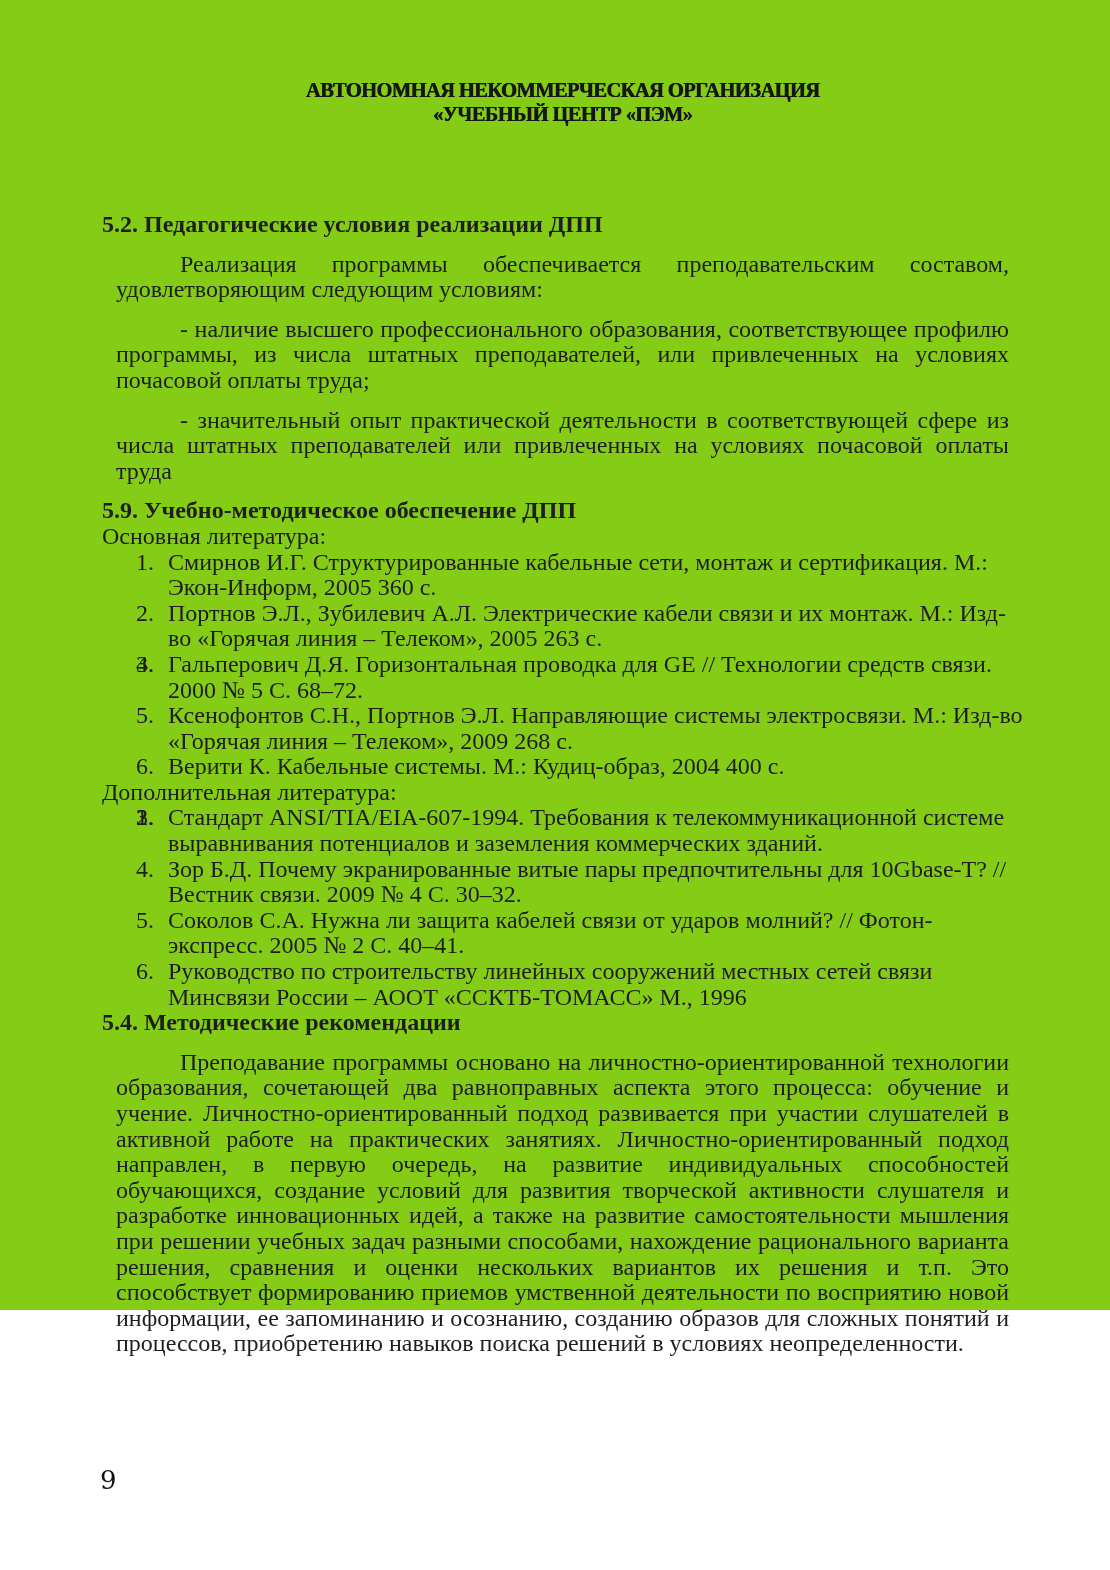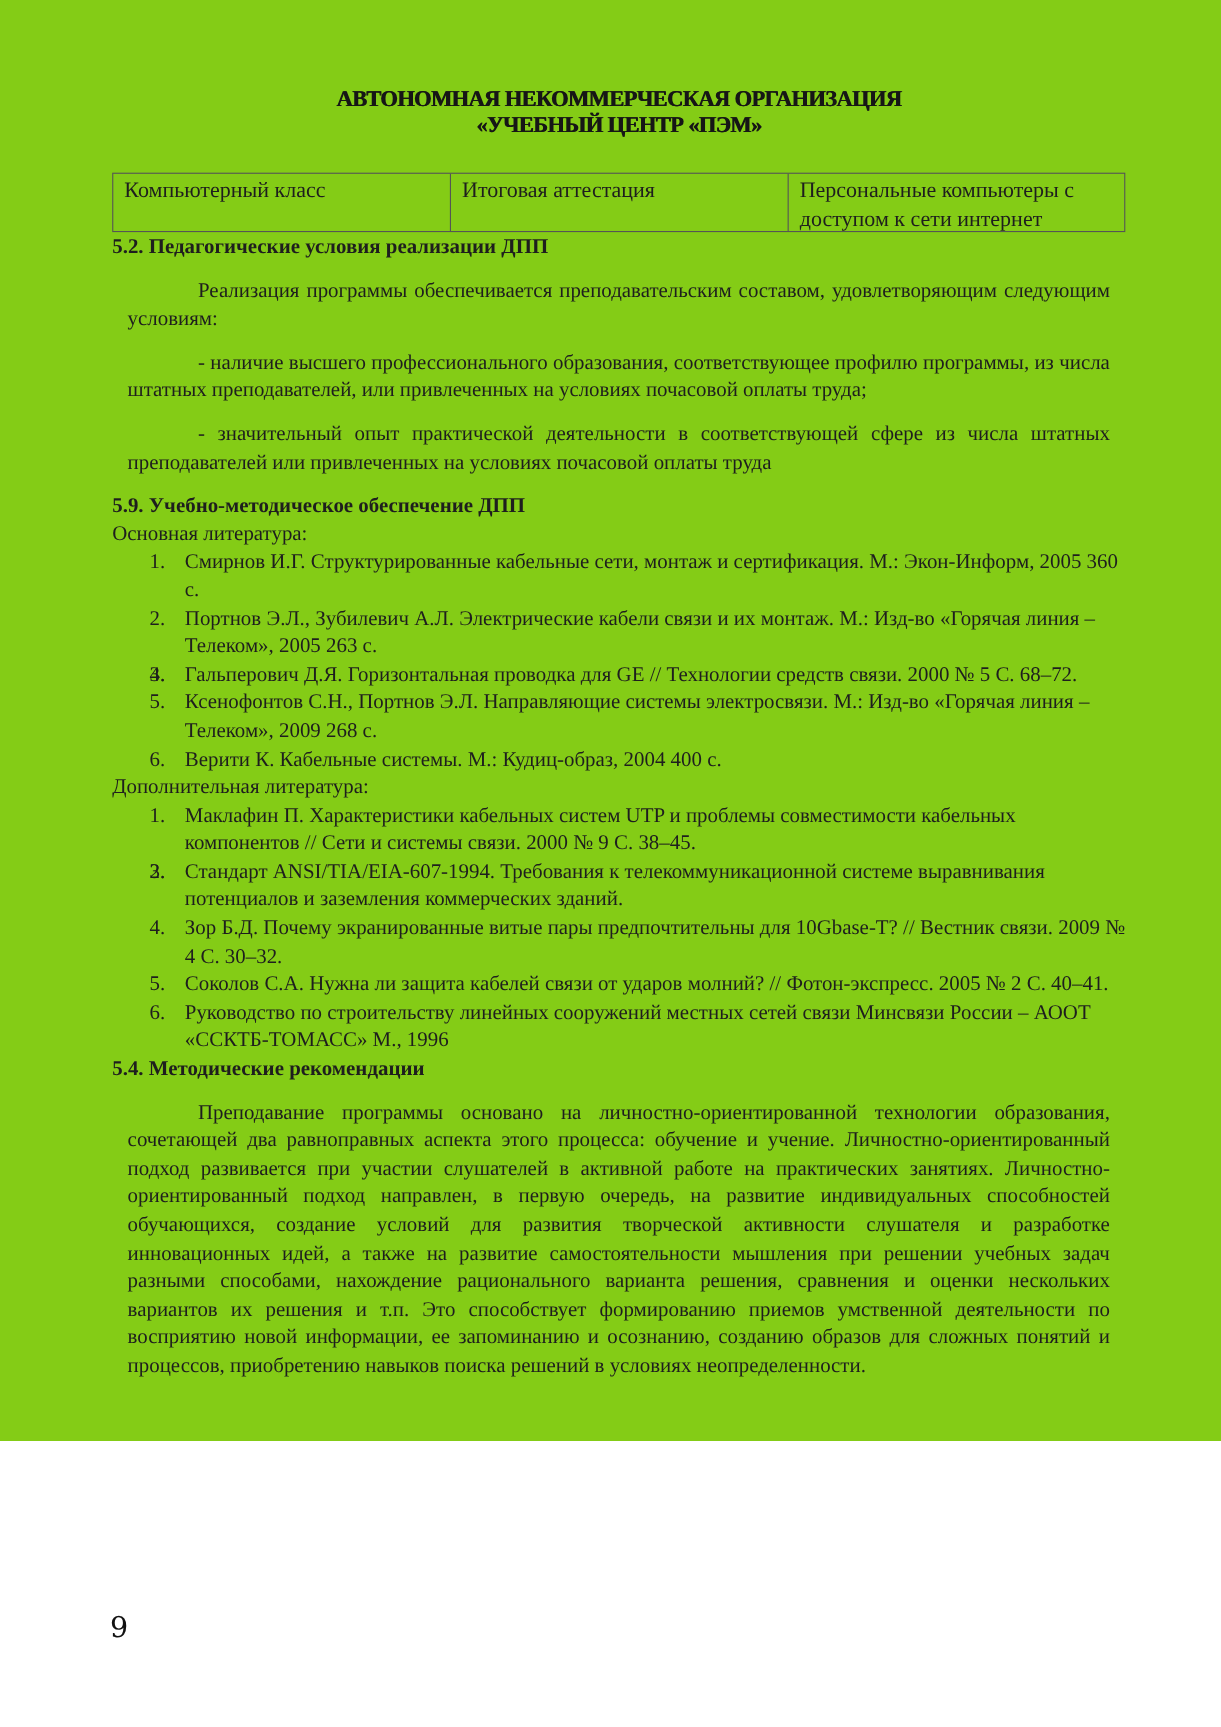--- a/index.html
+++ b/index.html
@@ -22,21 +22,21 @@
     .cell {
       box-sizing: border-box; padding: 2px 10px; font-size: 20px; line-height: 26px;
       border-right: 1.5px solid #555;
     }
     .cell:last-child { border-right: none; }
     .c1 { width: 307px; }
     .c2 { width: 307px; }
     .c3 { flex: 1; }
     .content {
       position: absolute; left: 102px; top: 212px; width: 921px;
-      font-size: 19px; line-height: 25.6px;
+      font-size: 24px; line-height: 25.6px;
     }
     .h { font-weight: bold; margin: 0; }
     .p { margin: 14px; text-align: justify; text-align-last: left; }
     .ind { text-indent: 64px; }
     .lbl { margin: 0; }
     ol { margin: 0; padding: 0; list-style: none; }
     ol li { position: relative; padding-left: 66px; margin: 0; }
     ol li .num { position: absolute; left: 34px; top: 0; }
     .pagenum {
       position: absolute; left: 100px; top: 1465px; font-size: 26px;
@@ -46,45 +46,40 @@
 </head>
 <body>
 
 <div class="page">
 
   <div class="header">
     <div>АВТОНОМНАЯ НЕКОММЕРЧЕСКАЯ ОРГАНИЗАЦИЯ</div>
     <div>«УЧЕБНЫЙ ЦЕНТР «ПЭМ»</div>
   </div>
 
-  <div class="table">
-    <div class="cell c1">Компьютерный класс</div>
-    <div class="cell c2">Итоговая аттестация</div>
-    <div class="cell c3">Персональные компьютеры с доступом к сети интернет</div>
-  </div>
 
   <div class="content">
     <p class="h">5.2. Педагогические условия реализации ДПП</p>
     <p class="p ind">Реализация программы обеспечивается преподавательским составом, удовлетворяющим следующим условиям:</p>
     <p class="p ind">- наличие высшего профессионального образования, соответствующее профилю программы, из числа штатных преподавателей, или привлеченных на условиях почасовой оплаты труда;</p>
     <p class="p ind">- значительный опыт практической деятельности в соответствующей сфере из числа штатных преподавателей или привлеченных на условиях почасовой оплаты труда</p>
 
     <p class="h">5.9. Учебно-методическое обеспечение ДПП</p>
     <p class="lbl">Основная литература:</p>
     <ol>
       <li><span class="num">1.</span><span>Смирнов И.Г. Структурированные кабельные сети, монтаж и сертификация. М.: Экон-Информ, 2005 360 с.</span></li>
       <li><span class="num">2.</span><span>Портнов Э.Л., Зубилевич А.Л. Электрические кабели связи и их монтаж. М.: Изд-во «Горячая линия – Телеком», 2005 263 с.</span></li>
       <li><span class="num">3.</span></li>
       <li><span class="num">4.</span><span>Гальперович Д.Я. Горизонтальная проводка для GE // Технологии средств связи. 2000 № 5 С. 68–72.</span></li>
       <li><span class="num">5.</span><span>Ксенофонтов С.Н., Портнов Э.Л. Направляющие системы электросвязи. М.: Изд-во «Горячая линия – Телеком», 2009 268 с.</span></li>
       <li><span class="num">6.</span><span>Верити К. Кабельные системы. М.: Кудиц-образ, 2004 400 с.</span></li>
     </ol>
     <p class="lbl">Дополнительная литература:</p>
     <ol>
-      <li><span class="num">1.</span><span>Маклафин П. Характеристики кабельных систем UTP и проблемы совместимости кабельных компонентов // Сети и системы связи. 2000 № 9 С. 38–45.</span></li>
+      <li><span class="num">1.</span></li>
       <li><span class="num">2.</span></li>
       <li><span class="num">3.</span><span>Стандарт ANSI/TIA/EIA-607-1994. Требования к телекоммуникационной системе выравнивания потенциалов и заземления коммерческих зданий.</span></li>
       <li><span class="num">4.</span><span>Зор Б.Д. Почему экранированные витые пары предпочтительны для 10Gbase-T? // Вестник связи. 2009 № 4 С. 30–32.</span></li>
       <li><span class="num">5.</span><span>Соколов С.А. Нужна ли защита кабелей связи от ударов молний? // Фотон-экспресс. 2005 № 2 С. 40–41.</span></li>
       <li><span class="num">6.</span><span>Руководство по строительству линейных сооружений местных сетей связи Минсвязи России – АООТ «ССКТБ-ТОМАСС» М., 1996</span></li>
     </ol>
 
     <p class="h">5.4. Методические рекомендации</p>
     <p class="p ind">Преподавание программы основано на личностно-ориентированной технологии образования, сочетающей два равноправных аспекта этого процесса: обучение и учение. Личностно-ориентированный подход развивается при участии слушателей в активной работе на практических занятиях. Личностно-ориентированный подход направлен, в первую очередь, на развитие индивидуальных способностей обучающихся, создание условий для развития творческой активности слушателя и разработке инновационных идей, а также на развитие самостоятельности мышления при решении учебных задач разными способами, нахождение рационального варианта решения, сравнения и оценки нескольких вариантов их решения и т.п. Это способствует формированию приемов умственной деятельности по восприятию новой информации, ее запоминанию и осознанию, созданию образов для сложных понятий и процессов, приобретению навыков поиска решений в условиях неопределенности.</p>
   </div>

